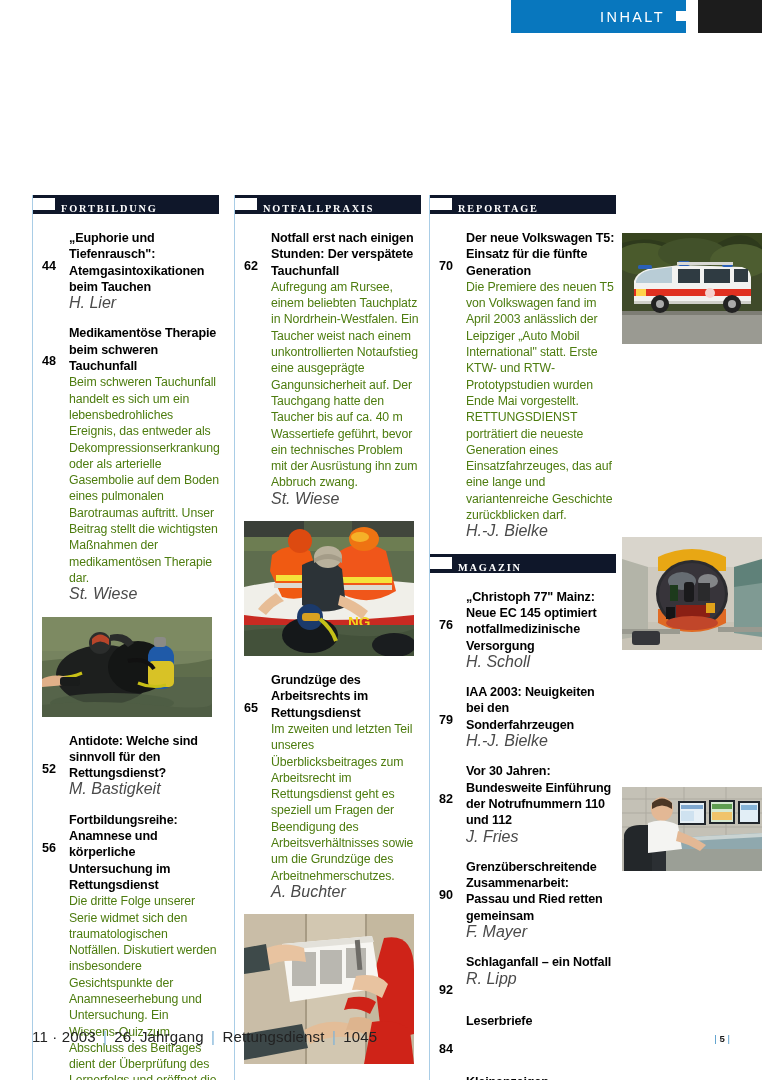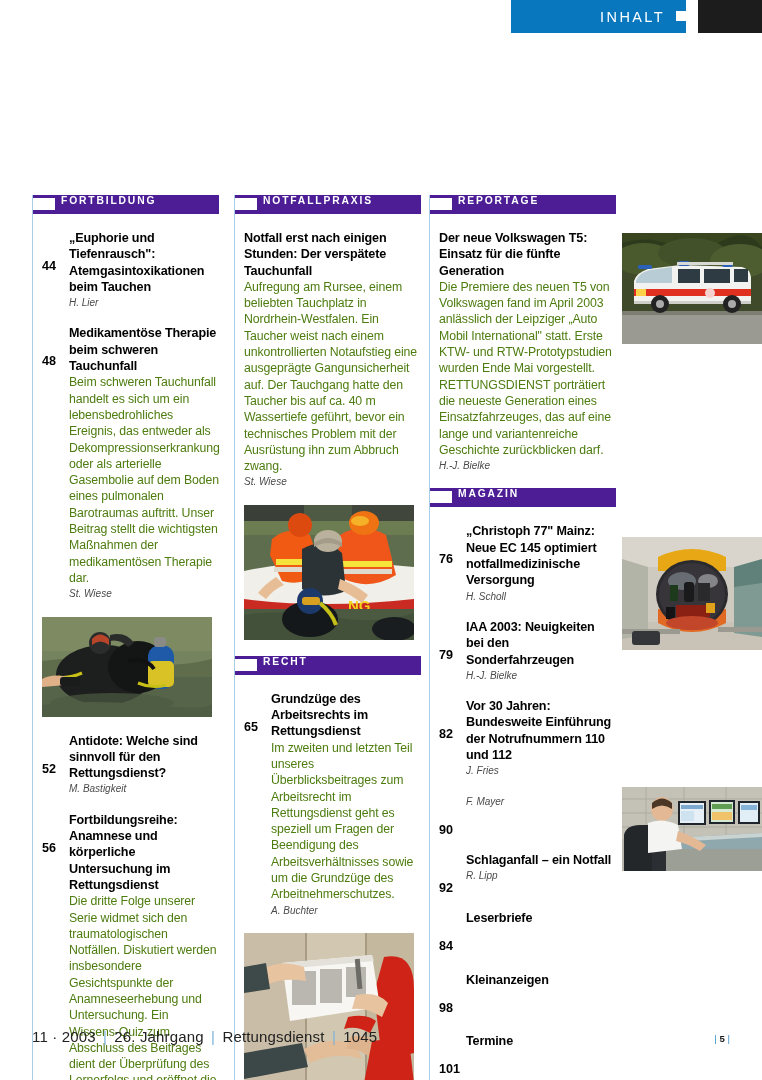--- a/index.html
+++ b/index.html
@@ -41,25 +41,26 @@
     position: absolute; top: 0;
     border-left: 1px solid #a9cde6;
     padding-left: 9px;
   }
   .col-1 { left: 32px;  width: 186px; }
   .col-2 { left: 234px; width: 186px; }
   .col-3 { left: 429px; width: 186px; }
 
   
   .sect-bar {
-    position: relative; height: 19px; background: #4c1d95;
-    display: flex; align-items: flex-start;
+    position: relative; height: 19px; background: #0f172a;
+    display: flex; align-items: flex-end;
     margin-bottom: 16px;
     margin-left: -9px;
     width: 186px;
+    font-family: Liberation Serif, serif;
   }
   .sect-flag {
     position: absolute; left: 0px; top: 3px;
     width: 22px; height: 12px; background: #ffffff;
     border-right: 0;
   }
   .sect-label {
     color: #ffffff; font-size: 10.3px; font-weight: bold;
     letter-spacing: 1.85px; margin-left: 28px;
     white-space: nowrap;
@@ -74,21 +75,21 @@
   .entry-body { flex: 1 1 auto; }
   .entry-title {
     font-size: 12.6px; font-weight: bold; color: #000;
     line-height: 16.3px; letter-spacing: -0.15px;
   }
   .entry-text {
     font-size: 12.3px; color: #4d7c0f; line-height: 16.3px;
     letter-spacing: -0.1px;
   }
   .entry-author {
-    font-size: 10px; font-style: italic; color: #4a4a4a;
+    font-size: 16px; font-style: italic; color: #4a4a4a;
     line-height: 16.3px;
   }
   .entry.simple { margin-bottom: 17px; }
 
   
   .photo { position: relative; overflow: hidden; background: #999; }
   .photo-inline { margin: 6px 0 16px 0; width: 170px; height: 100px; }
   .photo-right { position: absolute; overflow: hidden; }
 
   .ph-diver   { width: 170px; height: 100px; }
@@ -182,20 +183,21 @@
             <div class="entry-text">Die dritte Folge unserer Serie widmet sich den traumatologischen Notfällen. Diskutiert werden insbesondere Gesichtspunkte der Anamneseerhebung und Untersuchung. Ein Wissens-Quiz zum Abschluss des Beitrages dient der Überprüfung des Lernerfolgs und eröffnet die Chance auf den Gewinn wertvoller Buchpreise.</div>
           </div>
         </div>
       </div>
       <div class="col col-2">
         <div class="sect-bar">
           <span class="sect-flag"></span>
           <span class="sect-label">NOTFALLPRAXIS</span>
         </div>
         <div class="entry">
+          <div class="entry-page">62</div>
           <div class="entry-body">
             <div class="entry-title">Notfall erst nach einigen Stunden: Der verspätete Tauchunfall</div>
             <div class="entry-text">Aufregung am Rursee, einem beliebten Tauchplatz in Nordrhein-Westfalen. Ein Taucher weist nach einem unkontrollierten Notaufstieg eine ausgeprägte Gangunsicherheit auf. Der Tauchgang hatte den Taucher bis auf ca. 40 m Wassertiefe geführt, bevor ein technisches Problem mit der Ausrüstung ihn zum Abbruch zwang.</div>
             <div class="entry-author">St. Wiese</div>
           </div>
         </div>
         <div class="photo photo-inline ph-rescue"><svg width="170" height="135" viewBox="0 0 170 135" preserveAspectRatio="none">
       <rect width="170" height="135" fill="#5e6d4e"></rect>
       <rect width="170" height="28" fill="#4f5a44"></rect>
       <rect x="0" y="0" width="60" height="16" fill="#3a3f38"></rect>
@@ -226,24 +228,20 @@
 
       <path d="M96 74 Q112 80 124 90 L118 98 Q104 88 94 84 Z" fill="#e7bd96"></path>
       <path d="M32 72 Q20 80 14 88 L22 94 Q30 84 40 80 Z" fill="#e7bd96"></path>
 
       <ellipse cx="66" cy="114" rx="28" ry="18" fill="#15181a"></ellipse>
       <circle cx="66" cy="96" r="13" fill="#1b3a6b"></circle>
       <rect x="58" y="92" width="18" height="8" rx="3" fill="#d8a020"></rect>
       <path d="M76 98 Q88 108 92 120" stroke="#c5c018" stroke-width="4" fill="none"></path>
       <ellipse cx="150" cy="124" rx="22" ry="12" fill="#1a1d1f"></ellipse>
     </svg></div>
-        <div class="sect-bar">
-          <span class="sect-flag"></span>
-          <span class="sect-label">RECHT</span>
-        </div>
         <div class="entry">
           <div class="entry-page">65</div>
           <div class="entry-body">
             <div class="entry-title">Grundzüge des Arbeitsrechts im Rettungsdienst</div>
             <div class="entry-text">Im zweiten und letzten Teil unseres Überblicksbeitrages zum Arbeitsrecht im Rettungsdienst geht es speziell um Fragen der Beendigung des Arbeitsverhältnisses sowie um die Grundzüge des Arbeitnehmerschutzes.</div>
             <div class="entry-author">A. Buchter</div>
           </div>
         </div>
         <div class="photo photo-inline ph-hands"><svg width="170" height="150" viewBox="0 0 170 150" preserveAspectRatio="none">
       <rect width="170" height="150" fill="#cbbfa9"></rect>
@@ -276,20 +274,21 @@
       <path d="M0 120 L58 110 L64 134 L0 146 Z" fill="#3c4748"></path>
       <path d="M128 108 Q152 104 166 116 L170 150 L120 150 Z" fill="#cf2318"></path>
     </svg></div>
       </div>
       <div class="col col-3">
         <div class="sect-bar">
           <span class="sect-flag"></span>
           <span class="sect-label">REPORTAGE</span>
         </div>
         <div class="entry">
+          <div class="entry-page">70</div>
           <div class="entry-body">
             <div class="entry-title">Der neue Volkswagen T5: Einsatz für die fünfte Generation</div>
             <div class="entry-text">Die Premiere des neuen T5 von Volkswagen fand im April 2003 anlässlich der Leipziger „Auto Mobil International" statt. Erste KTW- und RTW-Prototypstudien wurden Ende Mai vorgestellt. RETTUNGSDIENST porträtiert die neueste Generation eines Einsatzfahrzeuges, das auf eine lange und variantenreiche Geschichte zurückblicken darf.</div>
             <div class="entry-author">H.-J. Bielke</div>
           </div>
         </div>
         <div class="sect-bar">
           <span class="sect-flag"></span>
           <span class="sect-label">MAGAZIN</span>
         </div>
@@ -310,20 +309,21 @@
         <div class="entry">
           <div class="entry-page">82</div>
           <div class="entry-body">
             <div class="entry-title">Vor 30 Jahren: Bundesweite Einführung der Notrufnummern 110 und 112</div>
             <div class="entry-author">J. Fries</div>
           </div>
         </div>
         <div class="entry">
           <div class="entry-page">90</div>
           <div class="entry-body">
+            <div class="entry-title">Grenzüberschreitende Zusammenarbeit: Passau und Ried retten gemeinsam</div>
             <div class="entry-author">F. Mayer</div>
           </div>
         </div>
         <div class="entry">
           <div class="entry-page">92</div>
           <div class="entry-body">
             <div class="entry-title">Schlaganfall – ein  Notfall</div>
             <div class="entry-author">R. Lipp</div>
           </div>
         </div>

